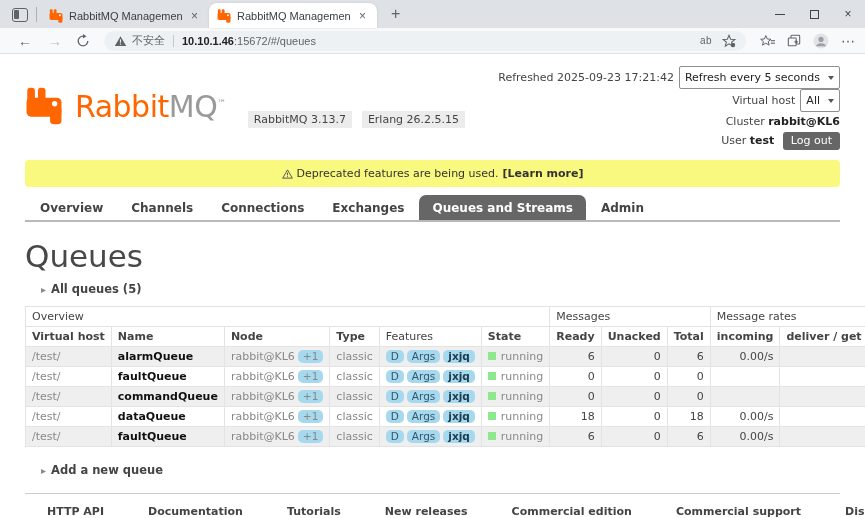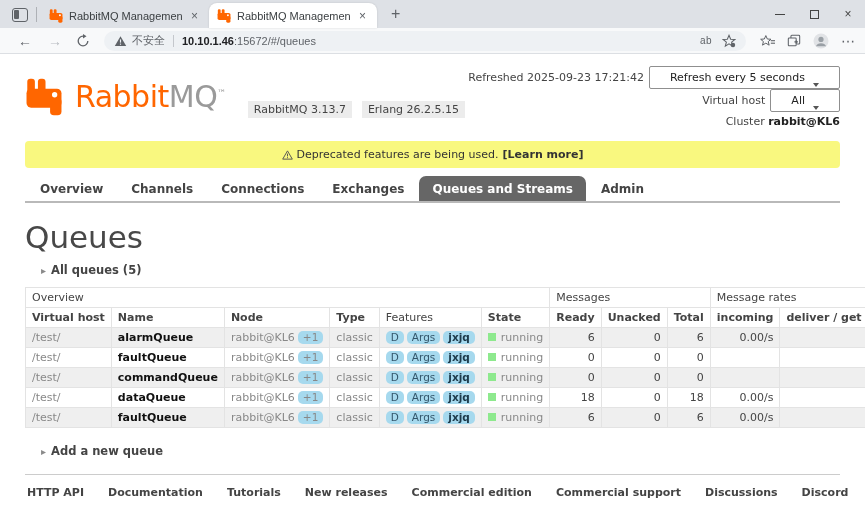--- a/index.html
+++ b/index.html
@@ -38,21 +38,21 @@
   .page { padding:0 25px; font-family:"DejaVu Sans", sans-serif; color:#444; }
   .app-header { display:flex; justify-content:space-between; padding-top:8px; }
   .brand-row { display:flex; align-items:center; }
   .brand-text { font-size:30px; letter-spacing:-.5px; margin-left:12px; }
   .brand-rabbit { color:#ff6600; }
   .brand-mq { color:#9a9a9a; }
   .brand-tm { font-size:9px; color:#9a9a9a; vertical-align:super; }
   .ver-badges { display:flex; align-items:center; margin-left:22px; margin-top:26px; gap:10px; }
   .ver-badge { background:#ececec; color:#444; font-size:11px; padding:2px 6px; }
   .header-right { text-align:right; font-size:11px; line-height:19px; padding-top:4px; white-space:nowrap; }
-  .select { display:inline-flex; align-items:flex-end; gap:8px; border:1px solid #8f8f8f; border-radius:2px; background:#fff; padding:1px 20px; margin-left:5px; font-size:11px; color:#222; }
+  .select { display:inline-flex; align-items:center; gap:8px; border:1px solid #8f8f8f; border-radius:2px; background:#fff; padding:1px 5px; margin-left:5px; font-size:11px; color:#222; }
   .sel-arrow { width:0; height:0; border-left:3.5px solid transparent; border-right:3.5px solid transparent; border-top:4px solid #555; }
   .logout-btn { background:#666; color:#fff; border:none; border-radius:3px; padding:2px 8px 3px; font-size:11px; margin-left:5px; font-family:"DejaVu Sans", sans-serif; }
   b { color:#222; }
 
   .banner { margin:10px 0 6px; background:#f9f87f; border-radius:4px; text-align:center; padding:7px 0; font-size:11px; color:#333; }
   .banner .warn { display:inline-block; vertical-align:-2px; margin-right:4px; }
   .banner-link { font-weight:bold; margin-left:4px; }
 
   .nav-tabs { display:flex; gap:2px; border-bottom:2px solid #b9b9b9; margin-top:8px; padding-left:2px; }
   .nav-tab { padding:6px 13px 5px; font-size:12px; font-weight:bold; color:#444; border-radius:7px 7px 0 0; cursor:default; }
@@ -72,21 +72,21 @@
   td.gray, td.gray span { color:#888; }
   td.qname { font-weight:bold; color:#111;margin-left:17px; }
   td.num { text-align:right !important; }
   .badge { display:inline-block; background:#a6d9ee; color:#33566b; border-radius:5px; padding:0px 5px 1px; margin-left:3px; font-size:10.5px; }
   td .badge:first-child { margin-left:0; }
   .badge.policy { font-weight:bold; color:#1d3a4a; }
   .state-square { display:inline-block; width:8px; height:8px; background:#8ee98e; margin-right:5px; }
 
   .bottom-rule { border:none; border-top:1px solid #ccc; margin:16px 0 0; }
   .footer-links { display:flex; gap:24px; padding:11px 2px; font-size:11px; font-weight:bold; color:#444; }
-  .footer-link { white-space:nowrap; }
+  .footer-link { white-space:nowrap;margin-left:20px; }
 
   
   col.c1{width:56px} col.c2{width:92px} col.c3{width:66px} col.c4{width:50px}
   col.c5{width:72px} col.c6{width:60px} col.c7{width:46px} col.c8{width:50px}
   col.c9{width:43px} col.c10{width:56px} col.c11{width:60px}
 </style>
 </head>
 <body>
 
 <div class="tabstrip">
@@ -204,20 +204,25 @@
       </div>
       <div>
         <span>Virtual host</span><span class="select">
             <span>All</span>
             <span class="sel-arrow"></span>
           </span>
       </div>
       <div>
         <span>Cluster</span>
         <b>rabbit@KL6</b>
+      </div>
+      <div>
+        <span>User</span>
+        <b>test</b>
+        <button class="logout-btn">Log out</button>
       </div>
     </div>
   </div>
 
   <div class="banner">
     <svg class="warn" width="11" height="10" viewBox="0 0 16 14">
       <path d="M8 1 L15 13 H1 Z" fill="none" stroke="#555" stroke-width="1.4"></path>
       <rect x="7.3" y="5" width="1.4" height="4" fill="#555"></rect>
       <rect x="7.3" y="10.2" width="1.4" height="1.4" fill="#555"></rect>
     </svg><span>Deprecated features are being used.</span><span class="banner-link">[Learn more]</span>

